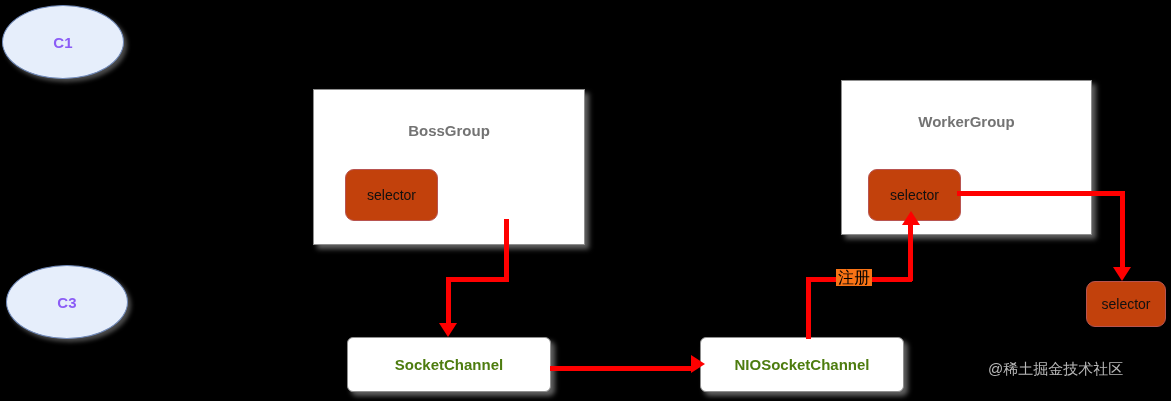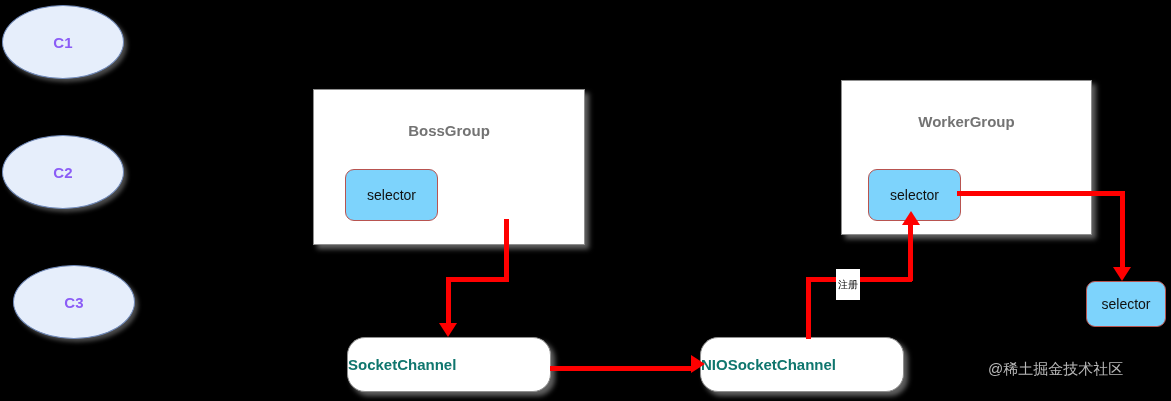--- a/index.html
+++ b/index.html
@@ -50,42 +50,42 @@
     top: 32px;
     text-align: center;
     font-size: 15px;
     font-weight: bold;
     color: #737373;
   }
 
   
   .pink-node {
     position: absolute;
-    background: #7dd3fc;
+    background: #c2410c;
     border: 1px solid #b85450;
     border-radius: 9px;
     display: flex;
     align-items: center;
     justify-content: center;
     font-size: 14px;
     color: #101010;
   }
 
   
   .channel-box {
     position: absolute;
     background: #ffffff;
     border: 1px solid #8f8f8f;
-    border-radius: 18px;
+    border-radius: 6px;
     display: flex;
     align-items: center;
-    justify-content: flex-start;
+    justify-content: center;
     font-size: 15px;
     font-weight: bold;
-    color: #0f766e;
+    color: #4d7c0f;
     box-shadow: 4px 4px 5px rgba(255,255,255,0.38);
   }
 
   
   .conn-v {
     position: absolute;
     width: 5px;
     background: #ff0000;
   }
   .conn-h {
@@ -111,24 +111,24 @@
     position: absolute;
     width: 0; height: 0;
     border-top: 9px solid transparent;
     border-bottom: 9px solid transparent;
     border-left: 14px solid #ff0000;
   }
 
   
   .edge-label {
     position: absolute;
-    background: #ffffff;
+    background: #f97316;
     color: #000000;
-    font-size: 10px;
-    padding: 8px 2px;
+    font-size: 16px;
+    padding: 1px 2px;
     line-height: 15px;
     white-space: nowrap;
   }
 
   
   .watermark {
     position: absolute;
     color: #d8d8d8;
     font-size: 15px;
     opacity: 0.85;
@@ -136,24 +136,21 @@
   }
 </style>
 </head>
 <body>
 
 <div id="canvas">
 
   <div class="client-ellipse" style="left:2px; top:5px;">
     <span>C1</span>
   </div>
-  <div class="client-ellipse" style="left:2px; top:135px;">
-    <span>C2</span>
-  </div>
-  <div class="client-ellipse" style="left:13px; top:265px;">
+  <div class="client-ellipse" style="left:6px; top:265px;">
     <span>C3</span>
   </div>
 
   <div class="group-box" style="left:313px; top:89px; width:270px; height:154px;">
     <div class="group-title">BossGroup</div>
   </div>
   <div class="pink-node" style="left:345px; top:169px; width:91px; height:50px;">
     <span>selector</span>
   </div>
 

